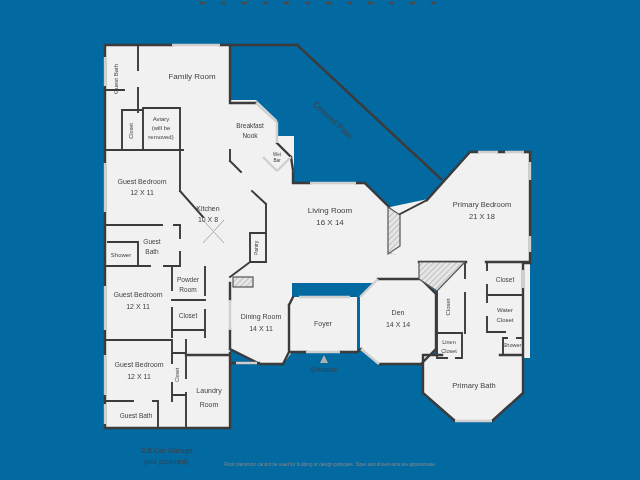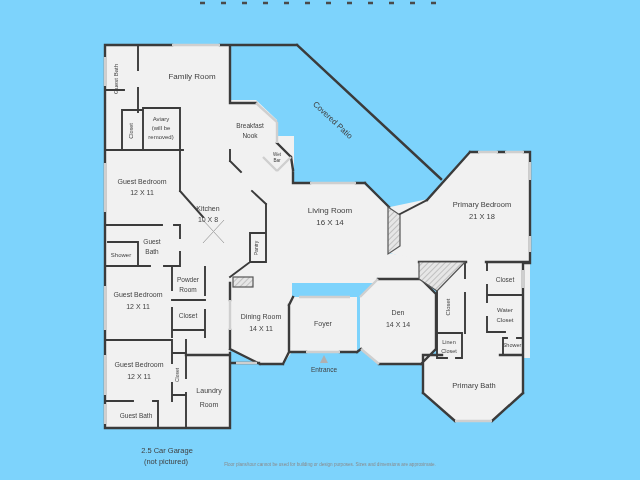--- a/index.html
+++ b/index.html
@@ -1,16 +1,16 @@
 <!DOCTYPE html>
 <html><head>
 <meta charset="utf-8">
 <style>
   html,body{margin:0;padding:0;background:#ffffff;}
-  .stage{position:relative;width:640px;height:480px;background:#7dd3fc;overflow:hidden;}
+  .stage{position:relative;width:640px;height:480px;background:#0369a1;overflow:hidden;}
   svg{position:absolute;left:0;top:0;}
   text{fill:#3f3f3f;font-family:"Liberation Sans",sans-serif;text-anchor:middle;}
   .t8{font-size:8px;}
   .t75{font-size:7.5px;}
   .t7{font-size:7px;}
   .t65{font-size:6.5px;}
   .t6{font-size:6px;}
   .t55{font-size:5.5px;}
   .t5{font-size:5px;}
   .t45{font-size:4.6px;}

